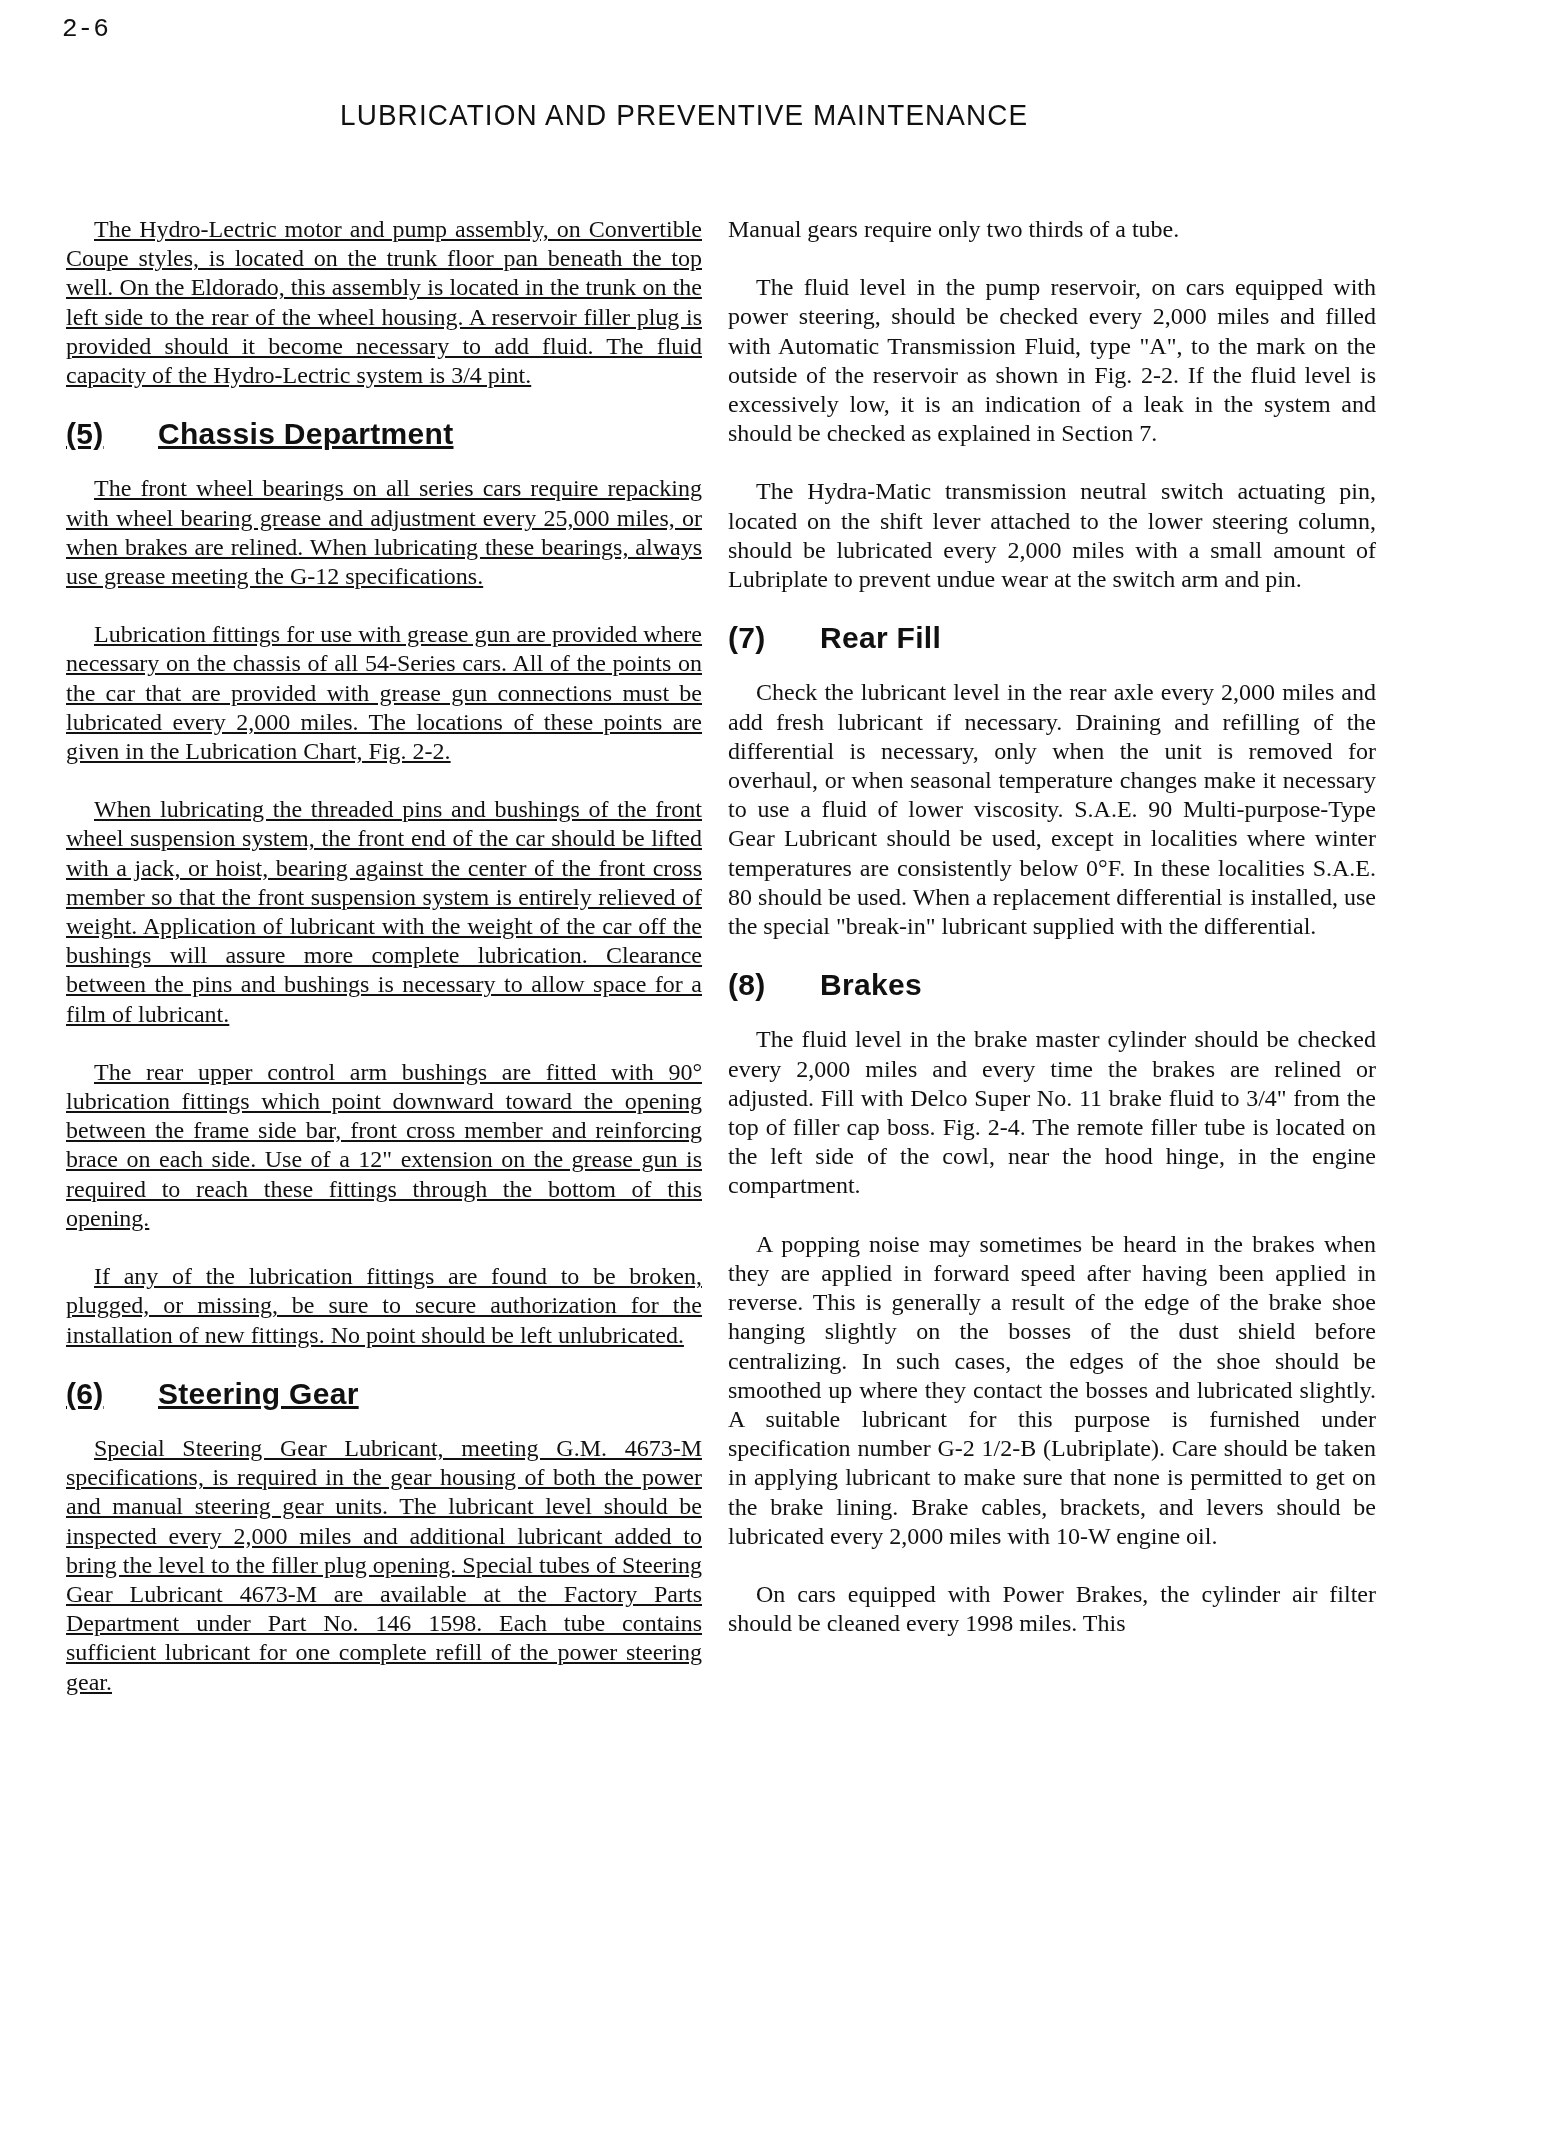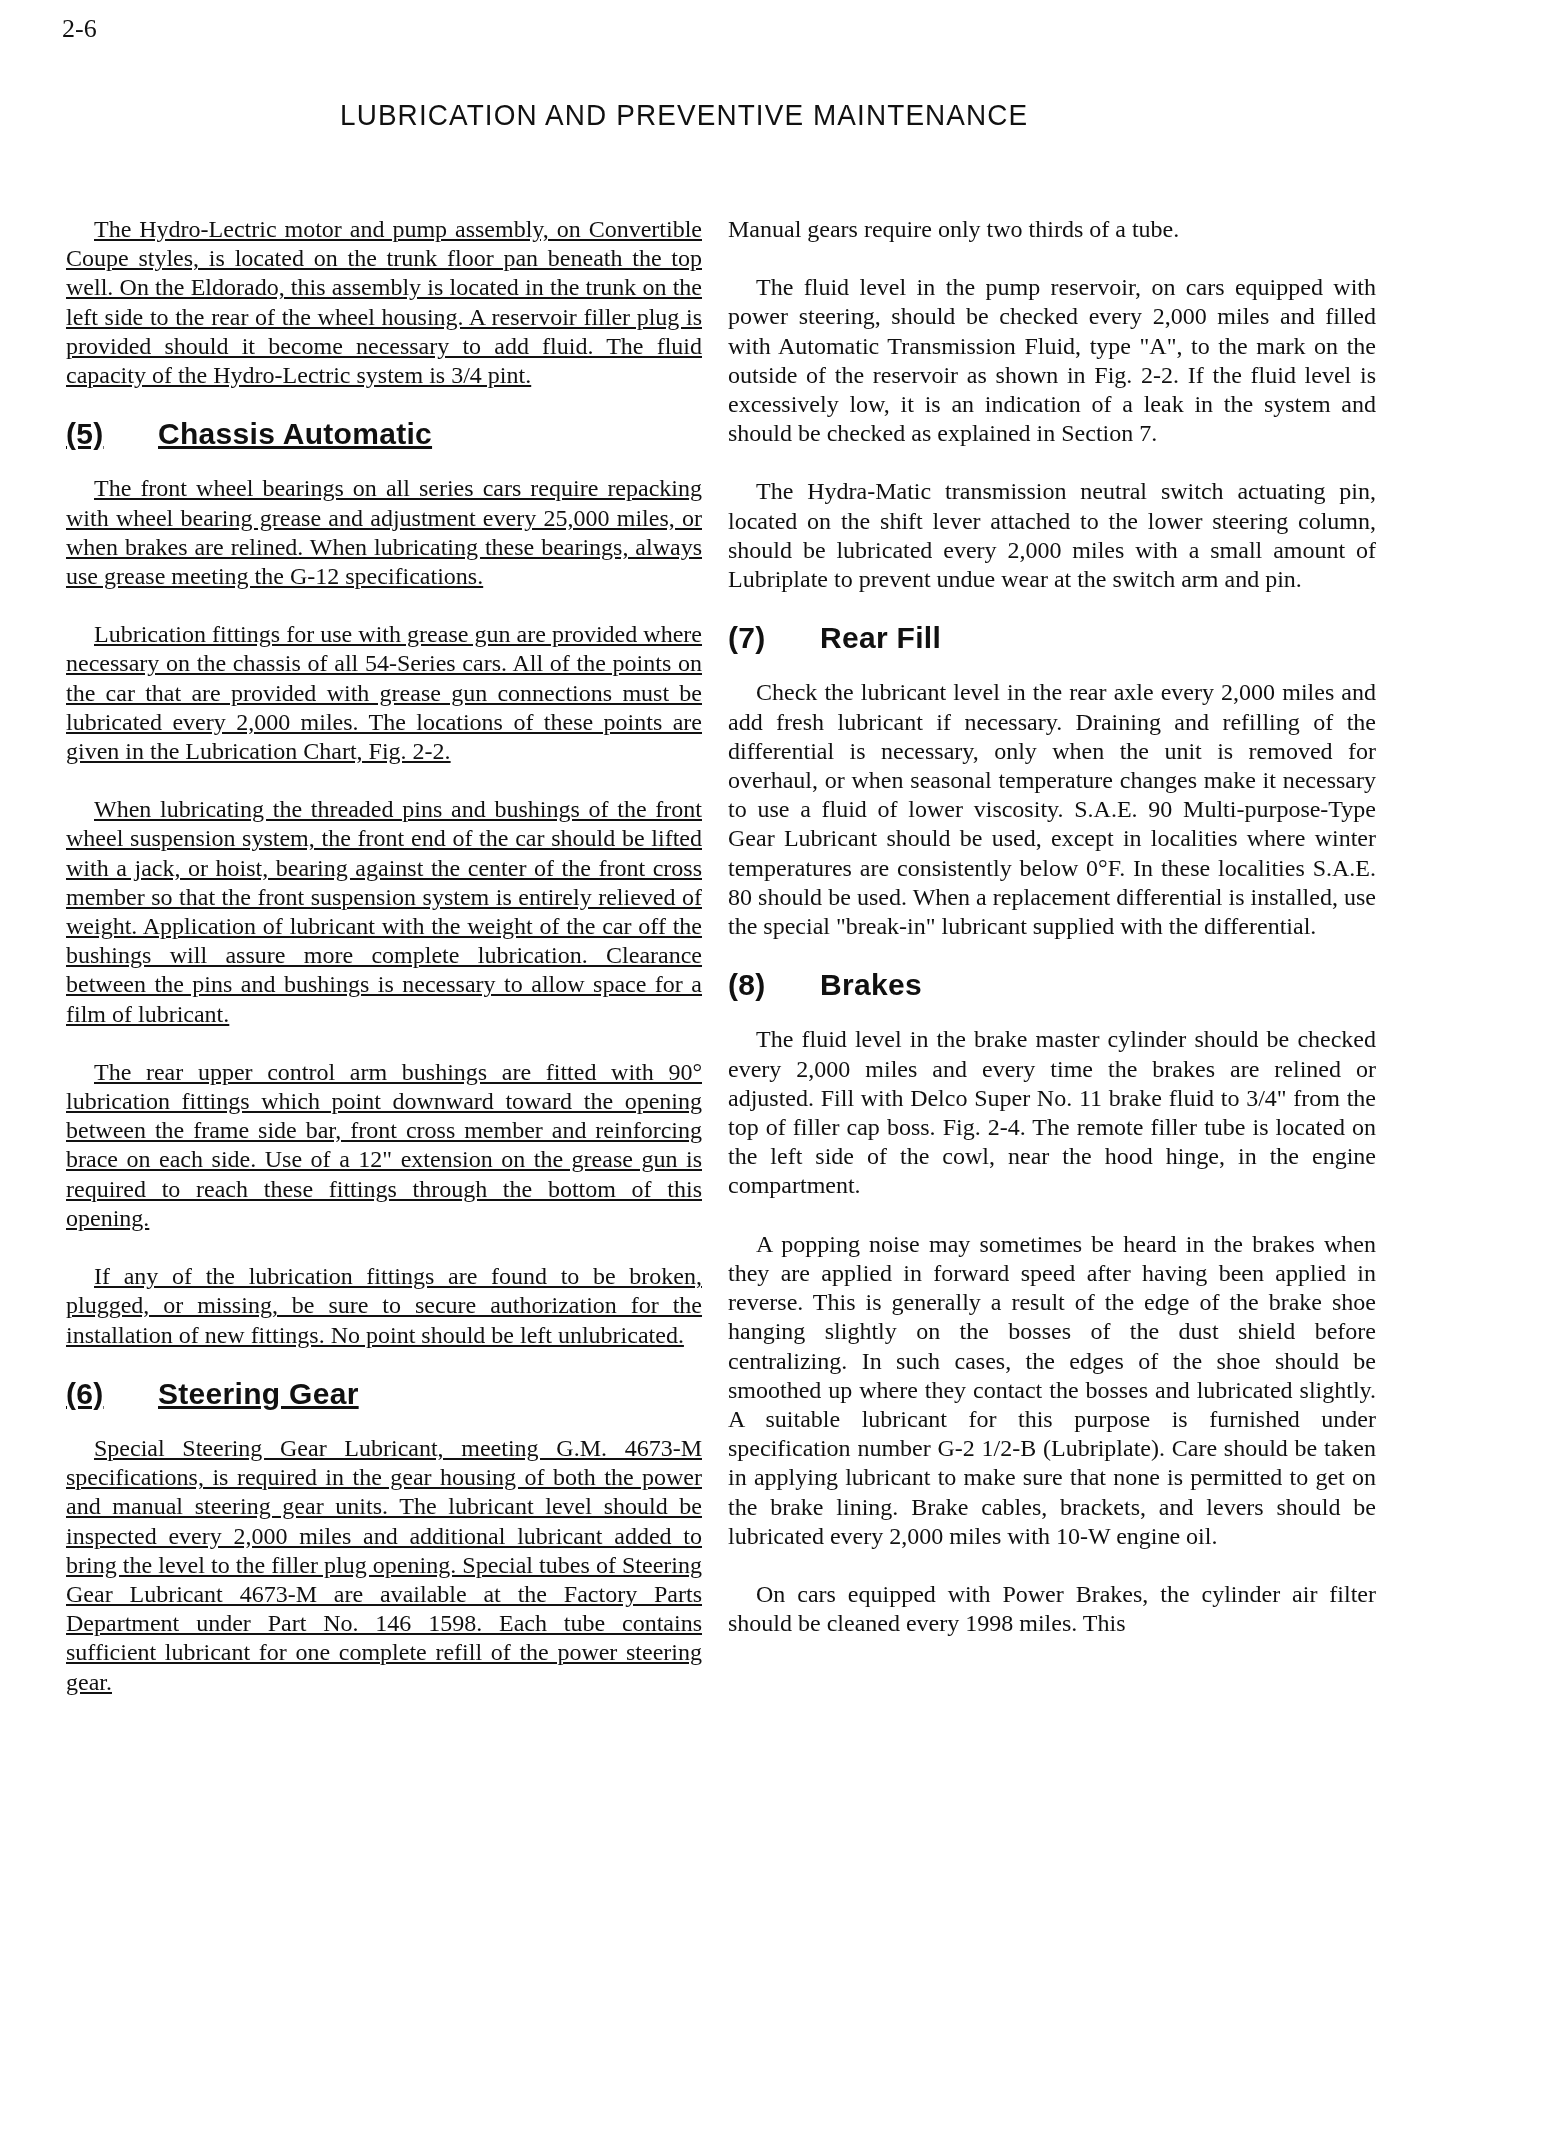--- a/index.html
+++ b/index.html
@@ -1,38 +1,38 @@
 <!DOCTYPE html>
 <html><head>
 <meta charset="utf-8">
 <style>
   html, body { margin: 0; padding: 0; background: #ffffff; }
   body { width: 1567px; height: 2139px; position: relative; overflow: hidden; color: #111; }
-  .page-num { position: absolute; left: 62px; top: 14px; font-family: Liberation Serif, serif; font-size: 26px; }
+  .page-num { position: absolute; left: 62px; top: 14px; font-family: Liberation Mono, monospace; font-size: 26px; }
   .title { position: absolute; left: 340px; top: 98px; width: 760px; font-family: "Liberation Sans", sans-serif; font-size: 30px; letter-spacing: 1.2px; white-space: nowrap; transform: scaleX(0.93); transform-origin: left top; }
   .col { position: absolute; top: 215px; font-family: "Liberation Serif", serif; font-size: 24px; line-height: 29.2px; text-align: justify; }
   .col.left { left: 66px; width: 636px; text-decoration: underline; }
   .col.right { left: 728px; width: 648px; }
   .para { margin: 0 0 29px 0; text-indent: 28px; hyphens: manual; }
   .para.noindent { text-indent: 0; }
   .heading { font-family: "Liberation Sans", sans-serif; font-weight: bold; font-size: 30px; margin: 4px 0 26px 0; display: flex; align-items: baseline; letter-spacing: 0.3px; }
   .heading .num { width: 92px; display: inline-block; }
 </style>
 </head>
 <body>
 
 <div class="page-num">2-6</div>
 <div class="title">LUBRICATION AND PREVENTIVE MAINTENANCE</div>
 
 <div class="col left">
   <p class="para">The Hydro-Lectric motor and pump assembly, on Convertible Coupe styles, is located on the trunk floor pan beneath the top well. On the Eldorado, this assembly is located in the trunk on the left side to the rear of the wheel housing. A reservoir filler plug is provided should it become necessary to add fluid. The fluid capacity of the Hydro-Lectric system is 3/4 pint.</p>
 
   <div class="heading">
     <span class="num">(5)</span>
-    <span>Chassis Automatic</span>
+    <span>Chassis Department</span>
   </div>
   <p class="para">The front wheel bearings on all series cars require repacking with wheel bearing grease and adjustment every 25,000 miles, or when brakes are relined. When lubricating these bearings, always use grease meeting the G-12 specifications.</p>
   <p class="para">Lubrication fittings for use with grease gun are provided where necessary on the chassis of all 54-Series cars. All of the points on the car that are provided with grease gun connections must be lubricated every 2,000 miles. The locations of these points are given in the Lubrication Chart, Fig. 2-2.</p>
   <p class="para">When lubricating the threaded pins and bushings of the front wheel suspension system, the front end of the car should be lifted with a jack, or hoist, bearing against the center of the front cross member so that the front suspension system is entirely relieved of weight. Application of lubricant with the weight of the car off the bushings will assure more complete lubrication. Clearance between the pins and bushings is necessary to allow space for a film of lubricant.</p>
   <p class="para">The rear upper control arm bushings are fitted with 90° lubrication fittings which point downward toward the opening between the frame side bar, front cross member and reinforcing brace on each side. Use of a 12" extension on the grease gun is required to reach these fittings through the bottom of this opening.</p>
   <p class="para">If any of the lubrication fittings are found to be broken, plugged, or missing, be sure to secure authorization for the installation of new fittings. No point should be left unlubricated.</p>
 
   <div class="heading">
     <span class="num">(6)</span>
     <span>Steering Gear</span>

